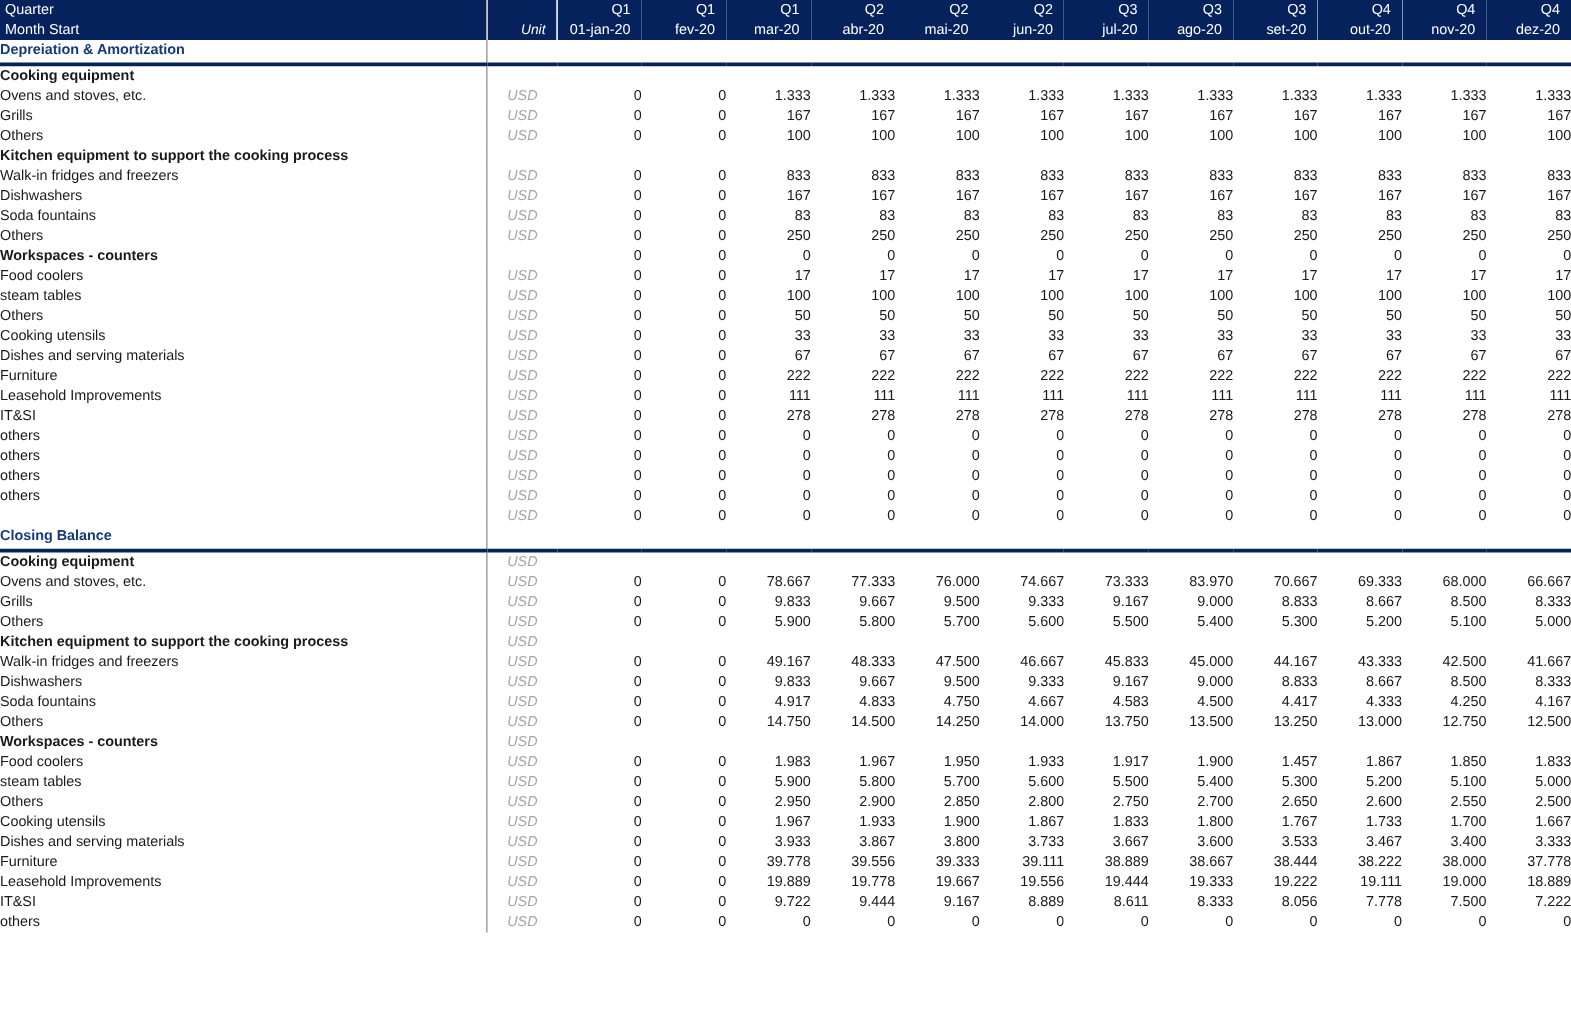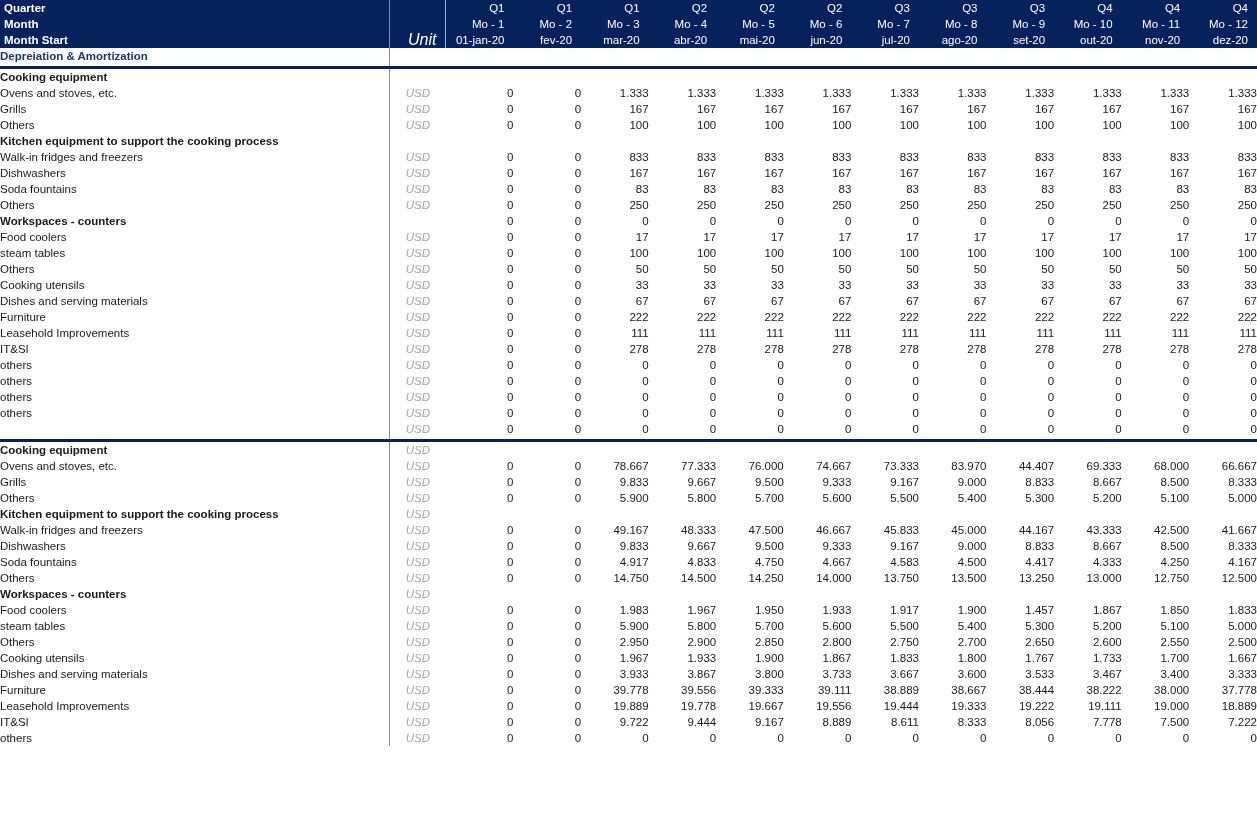--- a/index.html
+++ b/index.html
@@ -14,22 +14,22 @@
   table.grid td{padding:0;margin:0;height:16px;line-height:16px;font-size:11.5px;vertical-align:middle;
     white-space:nowrap;overflow:hidden;}
 
   
   col.c-label{width:386px;}
   col.c-unit{width:56px;}
   col.c-val{width:67px;}
 
   
   .hdr td{background:#05225c;color:#ffffff;height:16px;line-height:16px;}
-  .hdr td.lbl{padding-left:4px;font-weight:bold;font-size:11.5px;color:#ffffff;}
-  .hdr td.unit{text-align:right;padding-right:9px;font-style:italic;color:#ffffff;font-size:16px;}
+  .hdr td.lbl{padding-left:4px;font-weight:normal;font-size:11.5px;color:#ffffff;}
+  .hdr td.unit{text-align:right;padding-right:9px;font-style:italic;color:#ffffff;font-size:11px;}
   .hdr td.v{text-align:right;padding-right:9px;font-size:11.5px;color:#ffffff;margin-top:24px;}
   .hdr td.sep{border-right:1px solid #9fb2cf;}
 
   
   td.lbl{padding-left:4px;color:#1a1a1a;}
   td.unit{text-align:center;padding-right:9px;font-style:italic;color:#a6a6a6;font-size:11.5px;
           border-left:1px solid #8a8a8a;}
   td.v{text-align:right;padding-right:9px;color:#1a1a1a;font-size:11.5px;}
 
   
@@ -81,36 +81,20 @@
           <td class="v">Q2</td>
           <td class="v">Q2</td>
           <td class="v">Q3</td>
           <td class="v">Q3</td>
           <td class="v">Q3</td>
           <td class="v">Q4</td>
           <td class="v">Q4</td>
           <td class="v">Q4</td>
         </tr>
         <tr class="hdr">
-          <td class="lbl">Month</td>
-          <td class="unit sep"></td>
-          <td class="v">Mo -  1</td>
-          <td class="v">Mo -  2</td>
-          <td class="v">Mo -  3</td>
-          <td class="v">Mo -  4</td>
-          <td class="v">Mo -  5</td>
-          <td class="v">Mo -  6</td>
-          <td class="v">Mo -  7</td>
-          <td class="v">Mo -  8</td>
-          <td class="v">Mo -  9</td>
-          <td class="v">Mo -  10</td>
-          <td class="v">Mo -  11</td>
-          <td class="v">Mo -  12</td>
-        </tr>
-        <tr class="hdr">
           <td class="lbl">Month Start</td>
           <td class="unit sep">Unit</td>
           <td class="v">01-jan-20</td>
           <td class="v">fev-20</td>
           <td class="v">mar-20</td>
           <td class="v">abr-20</td>
           <td class="v">mai-20</td>
           <td class="v">jun-20</td>
           <td class="v">jul-20</td>
           <td class="v">ago-20</td>
@@ -512,20 +496,36 @@
           <td class="v">0</td>
           <td class="v">0</td>
           <td class="v">0</td>
           <td class="v">0</td>
           <td class="v">0</td>
           <td class="v">0</td>
           <td class="v">0</td>
           <td class="v">0</td>
           <td class="v">0</td>
         </tr>
+        <tr class="band">
+          <td class="lbl i1">Closing Balance</td>
+          <td class="unit">&nbsp;</td>
+          <td class="v">&nbsp;</td>
+          <td class="v">&nbsp;</td>
+          <td class="v">&nbsp;</td>
+          <td class="v">&nbsp;</td>
+          <td class="v">&nbsp;</td>
+          <td class="v">&nbsp;</td>
+          <td class="v">&nbsp;</td>
+          <td class="v">&nbsp;</td>
+          <td class="v">&nbsp;</td>
+          <td class="v">&nbsp;</td>
+          <td class="v">&nbsp;</td>
+          <td class="v">&nbsp;</td>
+        </tr>
         <tr class="rule-below">
           <td style="height: 2px; line-height: 2px;"></td>
           <td class="unit" style="height: 2px; line-height: 2px;"></td>
           <td style="height: 2px; line-height: 2px;"></td>
           <td style="height: 2px; line-height: 2px;"></td>
           <td style="height: 2px; line-height: 2px;"></td>
           <td style="height: 2px; line-height: 2px;"></td>
           <td style="height: 2px; line-height: 2px;"></td>
           <td style="height: 2px; line-height: 2px;"></td>
           <td style="height: 2px; line-height: 2px;"></td>
@@ -555,21 +555,21 @@
           <td class="lbl i4">Ovens and stoves, etc.</td>
           <td class="unit">USD</td>
           <td class="v">0</td>
           <td class="v">0</td>
           <td class="v">78.667</td>
           <td class="v">77.333</td>
           <td class="v">76.000</td>
           <td class="v">74.667</td>
           <td class="v">73.333</td>
           <td class="v">83.970</td>
-          <td class="v">44.407</td>
+          <td class="v">70.667</td>
           <td class="v">69.333</td>
           <td class="v">68.000</td>
           <td class="v">66.667</td>
         </tr>
         <tr>
           <td class="lbl i4">Grills</td>
           <td class="unit">USD</td>
           <td class="v">0</td>
           <td class="v">0</td>
           <td class="v">9.833</td>

